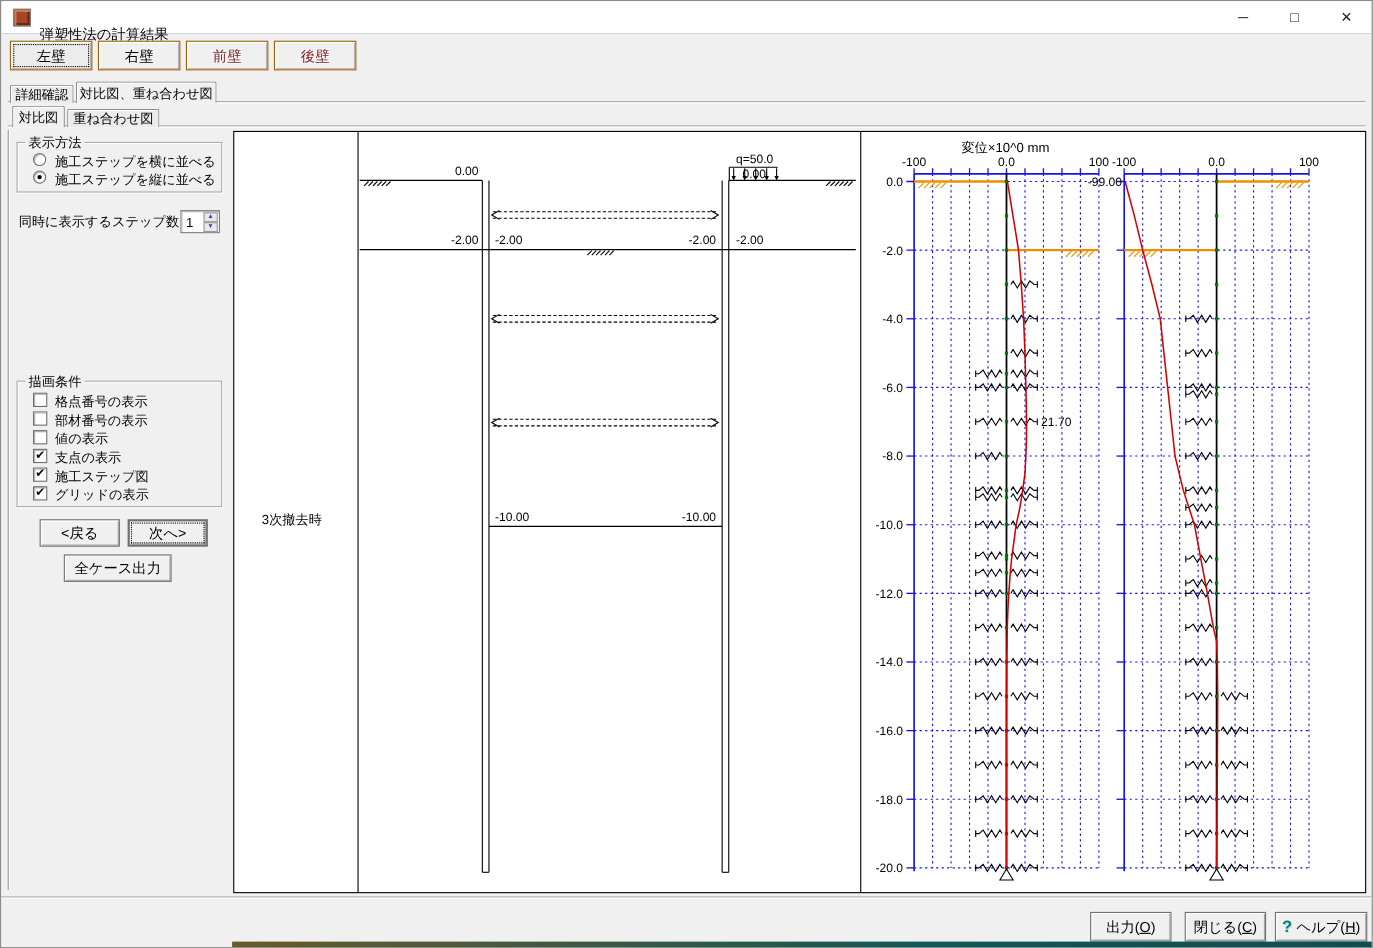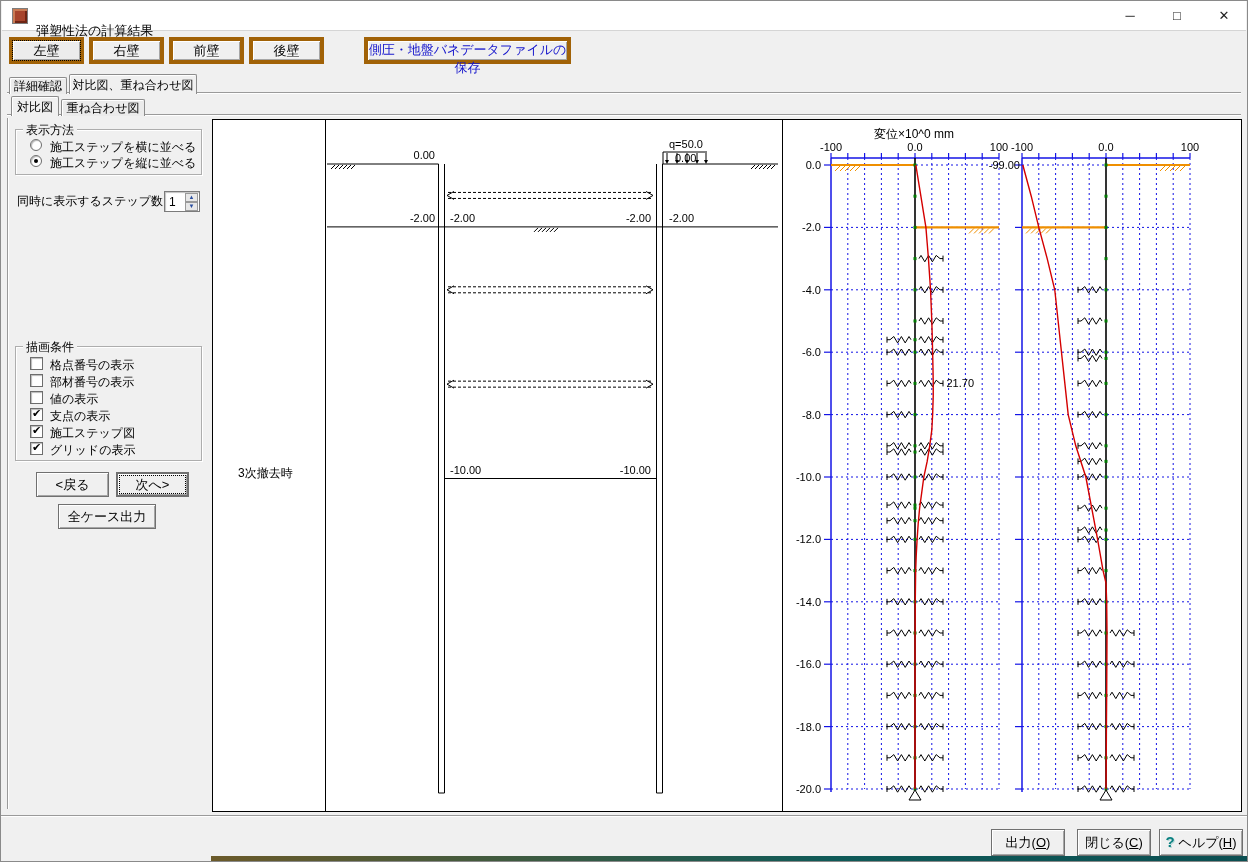--- a/index.html
+++ b/index.html
@@ -4,24 +4,24 @@
 <style>
   * { margin:0; padding:0; box-sizing:border-box; }
   html,body { width:1248px; height:862px; overflow:hidden; }
   body { font-family:"Liberation Sans","DejaVu Sans",sans-serif; font-size:13px; background:#3a6ea5; }
   .window { position:absolute; left:0; top:0; width:1248px; height:862px; background:#f0f0f0; border:1px solid #8a8a8a; }
   .titlebar { position:absolute; left:1px; top:0; right:1px; height:30px; background:#ffffff; border-bottom:1px solid #d5d5d5; }
   .app-icon { position:absolute; left:10px; top:7px; width:16px; height:16px; background:#a7442c;
       border:1px solid #7d7d7d; box-shadow:inset 2px 2px 0 #c97b54, inset -2px -2px 0 #6e2413; }
   .title-text { position:absolute; left:34px; top:21px; font-size:13px; color:#000; }
   .winctl { position:absolute; top:0; height:30px; width:44px; text-align:center; line-height:30px; font-size:13px; color:#222; cursor:default; }
-  .toolbar-btn { position:absolute; top:36px; height:27px; background:#f0f0f0; border:4px solid #a16207;
+  .toolbar-btn { position:absolute; top:36px; height:27px; background:#f0f0f0; border:1px solid #a16207;
       box-shadow:inset 1px 1px 0 #ffffff, inset -1px -1px 0 #a6a6a6; font-size:13px; text-align:center; font-family:inherit; }
   .toolbar-btn.selected { outline:1px dotted #000; outline-offset:-4px; background:#ececec; }
-  .toolbar-btn.disabled { color:#000000; text-shadow:1px 1px 0 #fff; }
+  .toolbar-btn.disabled { color:#7f1d1d; text-shadow:1px 1px 0 #fff; }
   .toolbar-btn.savefile { color:#1414cc; }
   .tabline { position:absolute; left:6px; right:6px; height:2px; border-top:1px solid #9a9a9a; border-bottom:1px solid #ffffff; }
   .tab { position:absolute; background:#f0f0f0; border:1px solid #8c8c8c; border-bottom:none; border-top-left-radius:2px;
       border-top-right-radius:2px; box-shadow:inset 1px 1px 0 #fff; font-size:12px; text-align:center; z-index:3; }
   .tab.active { z-index:4; }
   .tab.inactive { background:#ebebeb; }
   .groupbox { position:absolute; border:1px solid #adadad; box-shadow:inset 1px 1px 0 #fff, 1px 1px 0 #fff; }
   .groupbox .legend { position:absolute; top:-8px; left:7px; background:#f0f0f0; padding:0 3px; font-size:12px; }
   .opt-row { position:absolute; left:0; right:0; height:16px; font-size:12px; }
   .radio-glyph { position:absolute; width:12px; height:12px; border-radius:50%; background:#fff;
@@ -61,21 +61,20 @@
     <div class="winctl" style="right:47px;">□</div>
     <div class="winctl" style="right:0;">✕</div>
   </div>
 
   <div id="wall-buttons">
       <button class="toolbar-btn selected" style="left: 8px; width: 75px;">左壁</button>
       <button class="toolbar-btn" style="left: 88px; width: 75px;">右壁</button>
       <button class="toolbar-btn disabled" style="left: 168px; width: 75px;">前壁</button>
       <button class="toolbar-btn disabled" style="left: 248px; width: 75px;">後壁</button>
     </div>
-  <button class="toolbar-btn savefile" style="left:363px; width:207px;">側圧・地盤バネデータファイルの保存</button>
 
   <div class="tabline" style="top:91px; z-index:1;"></div>
   <div class="tabline" style="top:113px; z-index:1;"></div>
   <div id="main-tabs">
       <div class="tab inactive" style="left: 8px; width: 58px; top: 76px; height: 17px; line-height: 17px;">詳細確認</div>
       <div class="tab active" style="left: 68px; width: 128px; top: 73px; height: 20px; line-height: 20px;">対比図、重ね合わせ図</div>
     </div>
   <div id="sub-tabs">
       <div class="tab active" style="left: 10px; width: 48px; top: 95px; height: 20px; line-height: 20px;">対比図</div>
       <div class="tab inactive" style="left: 60px; width: 84px; top: 98px; height: 17px; line-height: 17px;">重ね合わせ図</div>

